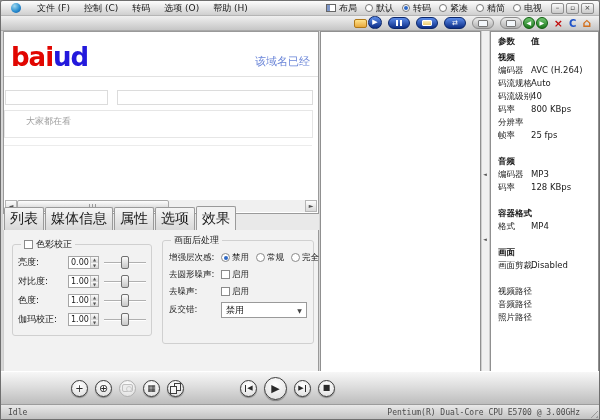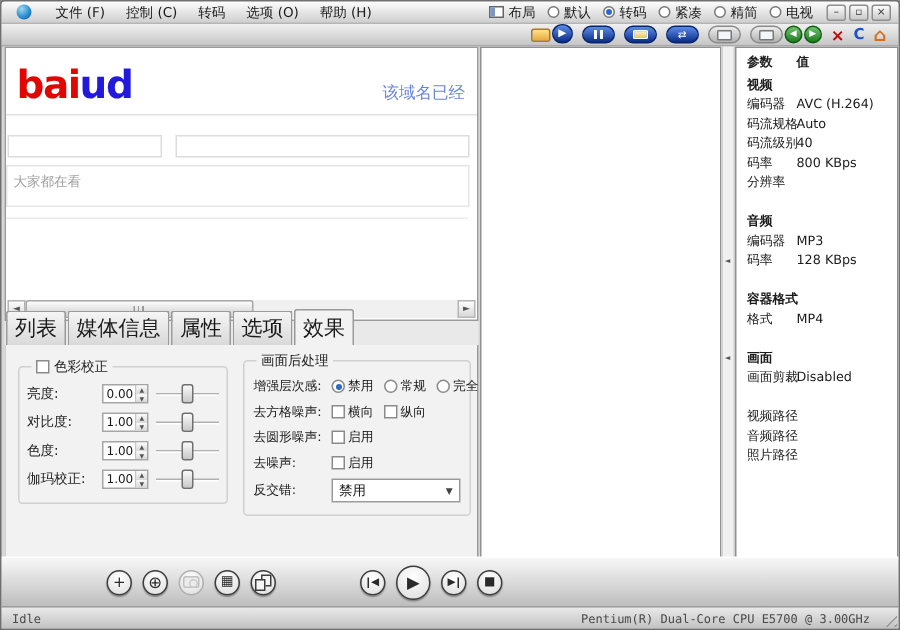--- a/index.html
+++ b/index.html
@@ -60,21 +60,21 @@
   
   .browser { position: absolute; top: 30px; left: 2px; width: 316px; height: 183px;
     background: #fff; border: 1px solid #9a9a9a; overflow: hidden; }
   .logo { position: absolute; left: 7px; top: 10px; font-size: 26px; font-weight: bold; letter-spacing: -1px; }
   .logo .lr { color: #e10601; } .logo .lb { color: #2319dc; }
   .promo { position: absolute; right: 8px; top: 22px; font-size: 11px; color: #6a85d8; }
   .b-hr1 { position: absolute; left: 0; right: 0; top: 44px; border-top: 1px solid #e2e2e2; }
   .ad-box1 { position: absolute; left: 1px; top: 58px; width: 103px; height: 15px; border: 1px solid #dcdcdc; }
   .ad-box2 { position: absolute; left: 113px; top: 58px; width: 196px; height: 15px; border: 1px solid #dcdcdc; }
   .big-box { position: absolute; left: 0px; top: 78px; width: 309px; height: 28px; border: 1px solid #e6e6e6; }
-  .big-box .cap { position: absolute; left: 4px; top: 4px; color: #a0a0a0; font-size: 9px; }
+  .big-box .cap { position: absolute; left: 21px; top: 4px; color: #a0a0a0; font-size: 9px; }
   .b-hr2 { position: absolute; left: 0; right: 6px; top: 113px; border-top: 1px solid #ececec; }
   .hscroll { position: absolute; left: 1px; right: 1px; bottom: 1px; height: 12px; background: #f0f0f0; display: flex; }
   .hs-arrow { width: 12px; height: 12px; background: linear-gradient(#fdfdfd, #d8d8d8); border: 1px solid #b5b5b5;
     font-size: 6px; line-height: 10px; text-align: center; color: #555; flex: none; }
   .hs-thumb { margin-left: 0px; width: 152px; height: 12px; border: 1px solid #a8a8a8; border-radius: 2px;
     background: linear-gradient(#fdfdfd, #cdcdcd); position: relative; }
   .hs-thumb::after { content: ""; position: absolute; left: 50%; top: 3px; width: 8px; height: 6px; margin-left: -4px;
     background: repeating-linear-gradient(90deg, #9a9a9a 0 1px, transparent 1px 3px); }
   .hs-track { flex: 1; }
   
@@ -328,31 +328,20 @@
           <span class="opt">
               <span class="radio"></span>
               <span>常规</span>
             </span>
           <span class="opt">
               <span class="radio"></span>
               <span>完全</span>
             </span>
         </div>
         <div class="pp-row">
-          <span class="pp-label">去方格噪声:</span>
-          <span class="opt">
-              <span class="checkbox"></span>
-              <span>横向</span>
-            </span>
-          <span class="opt">
-              <span class="checkbox"></span>
-              <span>纵向</span>
-            </span>
-        </div>
-        <div class="pp-row">
           <span class="pp-label">去圆形噪声:</span>
           <span class="opt">
               <span class="checkbox"></span>
               <span>启用</span>
             </span>
         </div>
         <div class="pp-row">
           <span class="pp-label">去噪声:</span>
           <span class="opt">
               <span class="checkbox"></span>
@@ -400,20 +389,24 @@
       </div>
     <div class="param-row">
         <span class="pr-name">码率</span>
         <span class="pr-val">800 KBps</span>
       </div>
     <div class="param-row">
         <span class="pr-name">分辨率</span>
         <span class="pr-val"></span>
       </div>
     <div class="param-row">
+        <span class="pr-name">帧率</span>
+        <span class="pr-val">25 fps</span>
+      </div>
+    <div class="param-row">
         <span class="pr-name"></span>
         <span class="pr-val"></span>
       </div>
     <div class="param-row section">
         <span class="pr-name">音频</span>
         <span class="pr-val"></span>
       </div>
     <div class="param-row">
         <span class="pr-name">编码器</span>
         <span class="pr-val">MP3</span>

